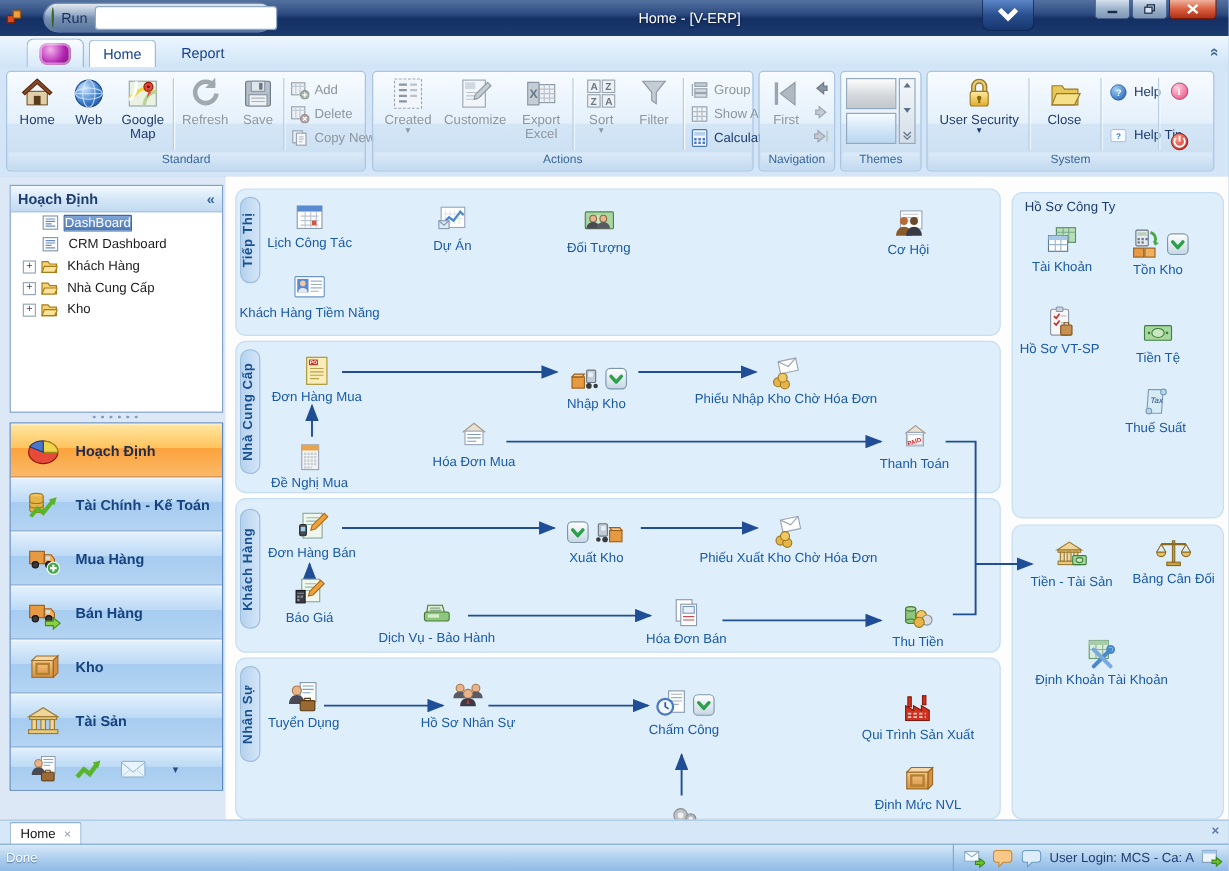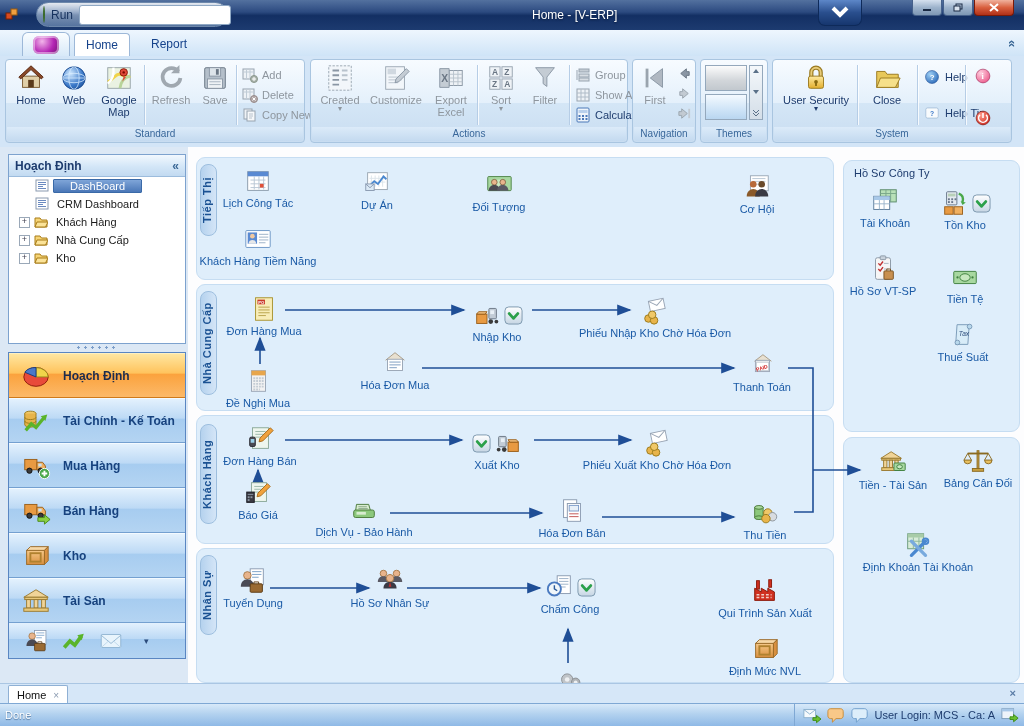--- a/index.html
+++ b/index.html
@@ -67,21 +67,21 @@
   .treepanel{position:absolute;left:8px;top:154px;width:178px;height:190px;background:#fff;
     border:1px solid #7da2ce;box-sizing:border-box;}
   .treehead{height:21px;background:linear-gradient(#f2f8fe,#d3e6f7 55%,#c2daf1);border-bottom:1px solid #9cbcdd;
     display:flex;align-items:center;justify-content:space-between;padding:0 6px;font-weight:bold;font-size:12px;color:#1e3c6e;}
   .phev{color:#3a6795;font-weight:bold;font-size:12px;}
   .trow{display:flex;align-items:center;height:18px;font-size:11px;color:#1a1a1a;gap:4px;padding-left:26px;}
   .trow.fold{padding-left:10px;}
   .exp{width:9px;height:9px;border:1px solid #9aa8b8;background:#fff;font-size:9px;line-height:7px;text-align:center;color:#445;flex:none;}
   .trow svg{flex:none;}
   .tlabel{padding:1px 4px;border-radius:1px;}
-  .trow.sel .tlabel{background:linear-gradient(#7fa5d8,#4a77b7);color:#fff;border:1px solid #3a6aa8;padding:0 16px;}
+  .trow.sel .tlabel{background:linear-gradient(#7fa5d8,#4a77b7);color:#fff;border:1px solid #3a6aa8;padding:0 0;}
   .split{position:absolute;left:75px;top:345px;width:44px;height:6px;
     background-image:radial-gradient(circle,#7a9cc8 1px,transparent 1.4px);background-size:7px 5px;}
 
   
   .navbtns{position:absolute;left:8px;top:352px;width:178px;border:1px solid #5a86c2;box-sizing:border-box;}
   .nbtn{height:43px;display:flex;align-items:center;gap:10px;padding-left:10px;
     background:linear-gradient(#e3f1fd,#bcd9f5 45%,#a6ccf0 46%,#b4d4f2);
     border-top:1px solid #f4faff;border-bottom:1px solid #74a0d0;font-weight:bold;font-size:12px;color:#17427e;}
   .nbtn svg{width:34px;height:30px;flex:none;}
   .nbtn.active{background:linear-gradient(#ffe6a0,#ffc35c 45%,#fba23c 46%,#fcb969);

